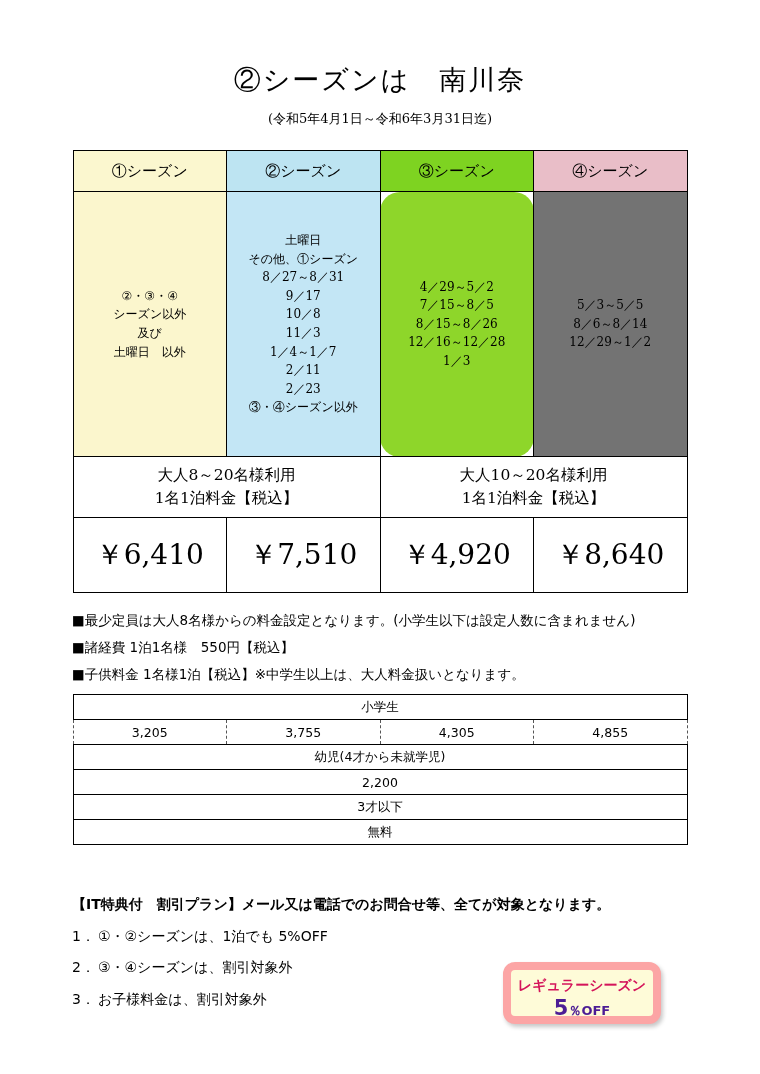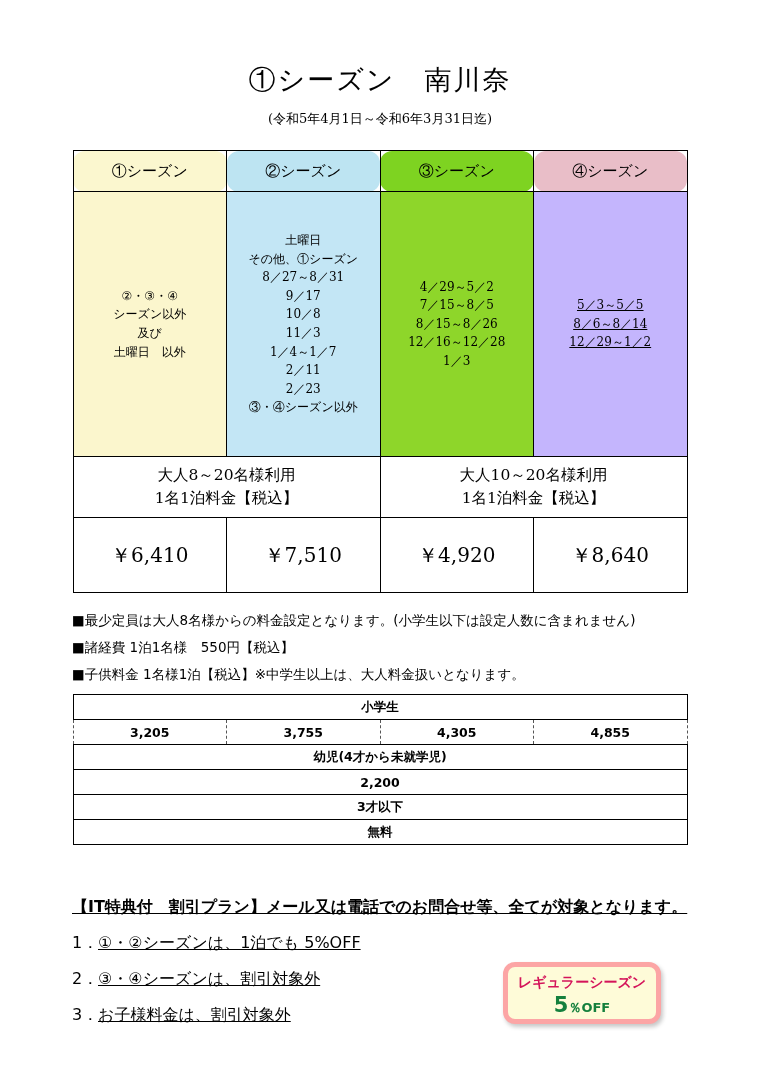--- a/index.html
+++ b/index.html
@@ -47,131 +47,128 @@
   }
   .season-table td {
     border: 1px solid #000000;
     text-align: center;
     vertical-align: middle;
     font-family: "DejaVu Serif", "Liberation Serif", serif;
   }
   .hdr {
     height: 38px;
     font-size: 15px;
-    border-radius: 12px;
   }
   .hdr1 { background: #fbf7cf; }
   .hdr2 { background: #bde4f2; }
   .hdr3 { background: #7ed321; }
   .hdr4 { background: #e9bec8; }
 
   .body-cell {
     height: 262px;
     font-size: 12px;
     line-height: 1.55;
   }
   .b1 { background: #fbf6cd; }
   .b2 { background: #c3e6f5; }
-  .b3 { background: #8ed62a; }
-  .b4 { background: #c4b5fd; text-decoration: underline; }
+  .b3 { background: #8ed62a; border-radius: 20px; }
+  .b4 { background: #737373; }
 
   .occup {
     height: 58px;
     font-size: 15.5px;
     line-height: 1.5;
     background: #ffffff;
   }
   .price {
     height: 72px;
-    font-size: 20px;
+    font-size: 28px;
     background: #ffffff;
     font-family: "DejaVu Serif", "Liberation Serif", serif;
   }
 
   
   .notes {
     margin: 14px 0 0 72px;
     font-size: 13.5px;
     line-height: 2.0;
     font-family: "DejaVu Sans", "Liberation Sans", sans-serif;
   }
   .notes div { white-space: nowrap; }
 
   
   .child-table {
     border-collapse: collapse;
     margin: 6px auto 0 auto;
     width: 615px;
     table-layout: fixed;
     font-family: "DejaVu Sans", "Liberation Sans", sans-serif;
-    font-weight: bold;
   }
   .child-table td {
     border: 1px solid #000000;
     text-align: center;
     height: 22px;
     font-size: 12.5px;
   }
   .child-table td.dashed-side {
     border-left: 1px dashed #555;
     border-right: 1px dashed #555;
   }
   .child-table tr.dashed-row td {
     border-top: 1px dashed #555;
     border-bottom: 1px dashed #555;
   }
 
   
   .promo {
     margin: 44px 15px 0 72px;
-    font-size: 16px;
+    font-size: 14px;
     line-height: 2.25;
     font-family: "DejaVu Sans", "Liberation Sans", sans-serif;
-    text-decoration: underline;
   }
   .promo .head { font-weight: bold; }
   .promo .item { }
   .promo .item .num { display: inline-block; width: 26px; }
 
   
   .badge {
     position: absolute;
     left: 503px;
     top: 900px;
     width: 158px;
     height: 62px;
     background: #fefbd8;
-    border: 5px solid #fca5a5;
+    border: 8px solid #fca5a5;
     border-radius: 12px;
     box-shadow: 2px 3px 4px rgba(0,0,0,0.22);
     text-align: center;
     box-sizing: border-box;
     font-family: "DejaVu Sans", "Liberation Sans", sans-serif;
   }
   .badge .b-top {
     color: #d4145a;
     font-size: 14px;
     font-weight: bold;
     margin-top: 7px;
     letter-spacing: 0px;
   }
   .badge .b-bot {
-    color: #15803d;
+    color: #4c1d95;
     font-size: 21px;
     font-weight: bold;
     margin-top: 1px;
   }
   .badge .b-bot .small { font-size: 13px; }
 </style>
 </head>
 <body>
 
 <div class="page">
 
-  <div class="title">①シーズン　南川奈</div>
+  <div class="title">②シーズンは　南川奈</div>
   <div class="subtitle">(令和5年4月1日～令和6年3月31日迄)</div>
 
   <table class="season-table">
     <tbody>
         <tr>
       <td class="hdr hdr1">①シーズン</td>
       <td class="hdr hdr2">②シーズン</td>
       <td class="hdr hdr3">③シーズン</td>
       <td class="hdr hdr4">④シーズン</td>
     </tr>

